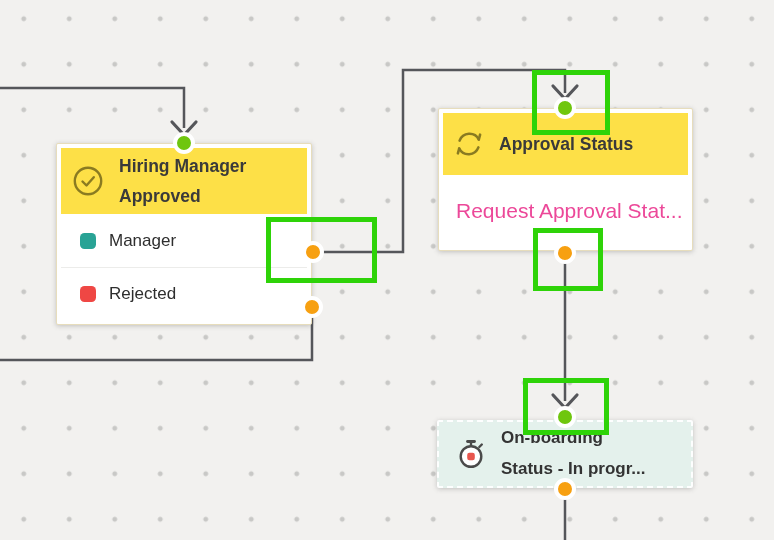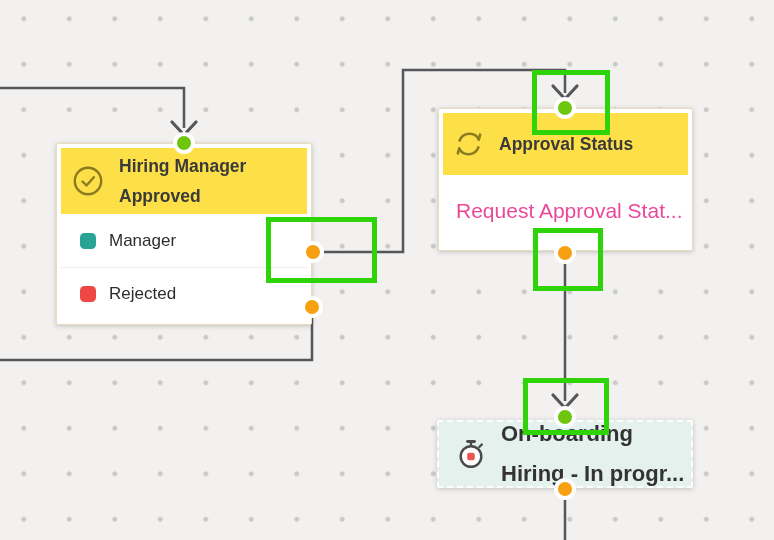--- a/index.html
+++ b/index.html
@@ -84,21 +84,21 @@
   .node-onboarding {
     left: 437px; top: 420px; width: 256px; height: 68px;
     background: #e4f1ec;
     border: 2px dashed rgba(255,255,255,0.95);
     padding: 0;
     display: flex;
     align-items: center;
     gap: 14px;
     padding-left: 16px;
   }
-  .node-onboarding .node-title { font-size: 22px; line-height: 1.8; color: #333; }
+  .node-onboarding .node-title { font-size: 17px; line-height: 1.8; color: #333; }
 
   .hdr-icon, .body-icon { flex: 0 0 auto; display: block; }
 
   
   .port {
     position: absolute;
     z-index: 20;
     width: 14px; height: 14px;
     border: 4px solid #ffffff;
     border-radius: 50%;
@@ -178,21 +178,21 @@
   <div class="node node-onboarding">
     <svg class="body-icon" width="32" height="32" viewBox="0 0 32 32">
       <line x1="16" y1="4.5" x2="16" y2="8" stroke="#4a4a4a" stroke-width="2.4" stroke-linecap="round"></line>
       <line x1="12.5" y1="3.5" x2="19.5" y2="3.5" stroke="#4a4a4a" stroke-width="2.8" stroke-linecap="round"></line>
       <line x1="24.3" y1="9" x2="26.8" y2="6.5" stroke="#4a4a4a" stroke-width="2.4" stroke-linecap="round"></line>
       <circle cx="16" cy="18.5" r="10.3" fill="#ffffff" stroke="#4a4a4a" stroke-width="2.4"></circle>
       <rect x="12.2" y="14.7" width="7.6" height="7.6" rx="2.2" fill="#e8564e"></rect>
     </svg>
     <div class="node-title">
       <span class="title-line">On-boarding</span>
-      <span class="title-line">Hiring - In progr...</span>
+      <span class="title-line">Status - In progr...</span>
     </div>
   </div>
 
   <div class="port port-in" style="left:184px; top:143px;"></div>
   <div class="port port-out" style="left:313px; top:252px;"></div>
   <div class="port port-out" style="left:312px; top:307px;"></div>
   <div class="port port-in" style="left:565px; top:108px;"></div>
   <div class="port port-out" style="left:565px; top:253px;"></div>
   <div class="port port-in" style="left:565px; top:417px;"></div>
   <div class="port port-out" style="left:565px; top:489px;"></div>

